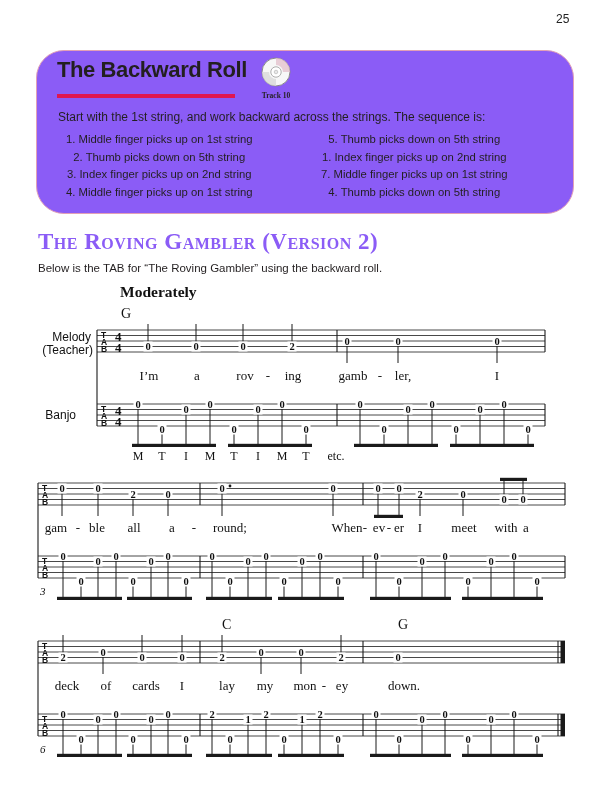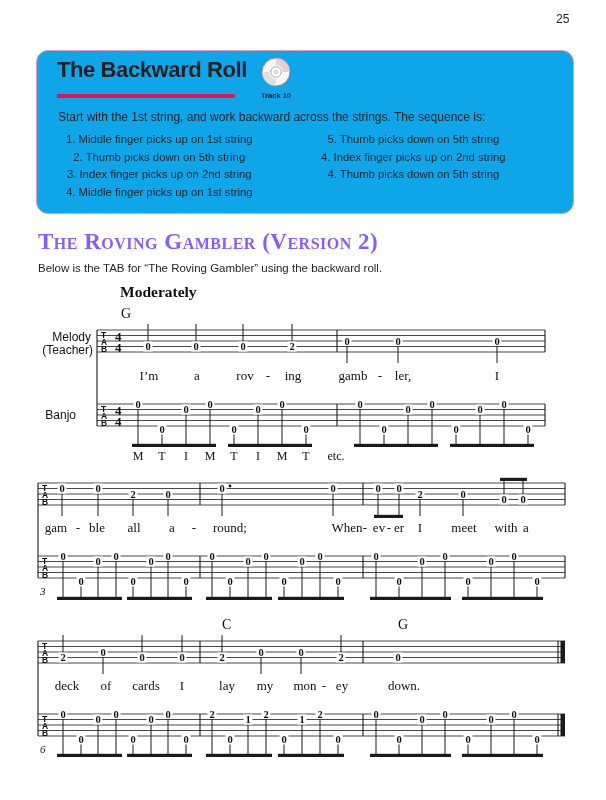--- a/index.html
+++ b/index.html
@@ -6,29 +6,29 @@
   body{
     width:606px;height:800px;position:relative;overflow:hidden;
     background:#ffffff;color:#1a1a1a;
     font-family:"Liberation Sans",sans-serif;
     -webkit-font-smoothing:antialiased;
   }
   .abs{position:absolute;}
   #page-number{left:556px;top:12px;font-size:12px;color:#222;text-align:center;}
   #lesson-box{
     left:36px;top:50px;width:536px;height:162px;
-    background:#0ea5e9;border:1.5px solid #e2a0b6;border-radius:12px;
+    background:#8b5cf6;border:1.5px solid #e2a0b6;border-radius:28px;
   }
   #lesson-title{
     left:20px;top:6px;font-size:22px;font-weight:bold;color:#231f20;
     letter-spacing:-0.4px;font-family:"Liberation Sans",sans-serif;
   }
   #title-underline{left:20px;top:43px;width:178px;height:3.5px;background:#e01650;}
   #cd-icon-wrap{left:222px;top:5px;width:34px;height:34px;}
-  #track-label{left:206px;top:40px;width:66px;text-align:center;font-size:7.5px;font-weight:bold;color:#231f20;}
+  #track-label{left:206px;top:40px;width:66px;text-align:center;font-size:7.5px;font-weight:bold;color:#231f20;font-family:Liberation Serif, serif;}
   #lesson-intro{left:21px;top:59px;font-size:12px;color:#231f20;}
   .steps-col{top:80px;font-size:11.3px;color:#231f20;line-height:17.6px;text-align:center;}
   #steps-left{left:29px;}
   #steps-right{left:284px;}
   #song-heading{
     left:38px;top:229px;font-size:23px;font-weight:bold;color:#8b5cf6;
     font-family:"Liberation Serif",serif;font-variant:small-caps;letter-spacing:0.5px;
   }
   #song-subtext{left:38px;top:262px;font-size:11.5px;color:#231f20;}
   #music-svg{left:0;top:0;width:606px;height:800px;}
@@ -71,21 +71,22 @@
   <div class="abs" id="track-label">Track 10</div>
   <div class="abs" id="lesson-intro">Start with the 1st string, and work backward across the strings. The sequence is:</div>
   <div class="abs steps-col" id="steps-left">
     <div>1. Middle finger picks up on 1st string</div>
     <div>2. Thumb picks down on 5th string</div>
     <div>3. Index finger picks up on 2nd string</div>
     <div>4. Middle finger picks up on 1st string</div>
   </div>
   <div class="abs steps-col" id="steps-right">
     <div>5. Thumb picks down on 5th string</div>
-    <div>4. Index finger picks up on 2nd string</div>
+    <div>1. Index finger picks up on 2nd string</div>
+    <div>7. Middle finger picks up on 1st string</div>
     <div>4. Thumb picks down on 5th string</div>
   </div>
 </div>
 
 <div class="abs" id="song-heading">The Roving Gambler (Version 2)</div>
 <div class="abs" id="song-subtext">Below is the TAB for “The Roving Gambler” using the backward roll.</div>
 
 <svg class="abs" id="music-svg" width="606" height="800" viewBox="0 0 606 800">
     <text x="120" y="297" class="tempo">Moderately</text>
     <g>

